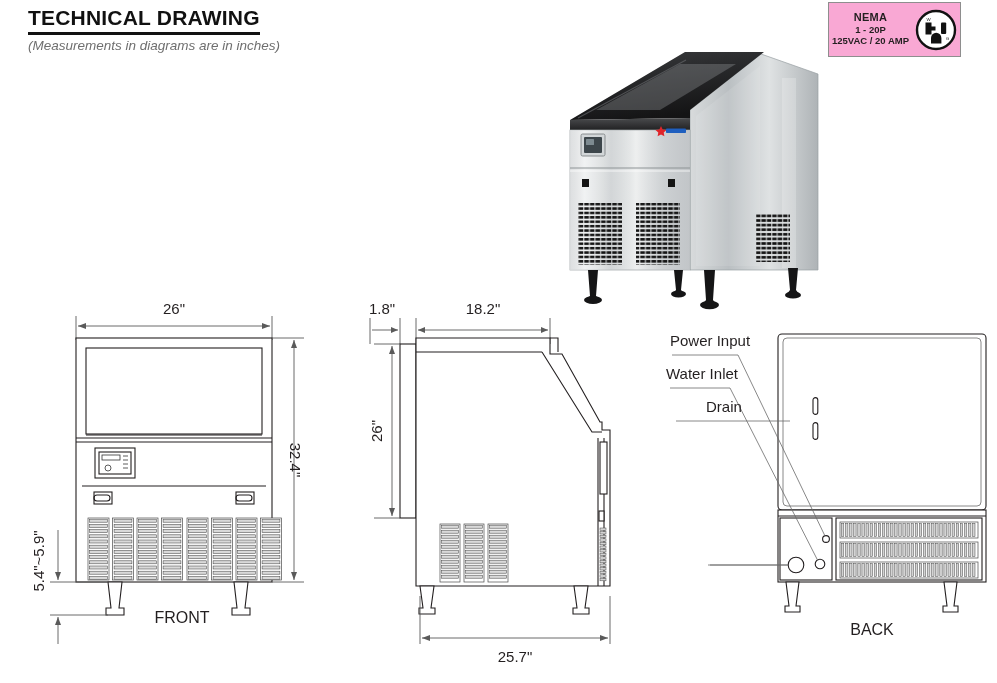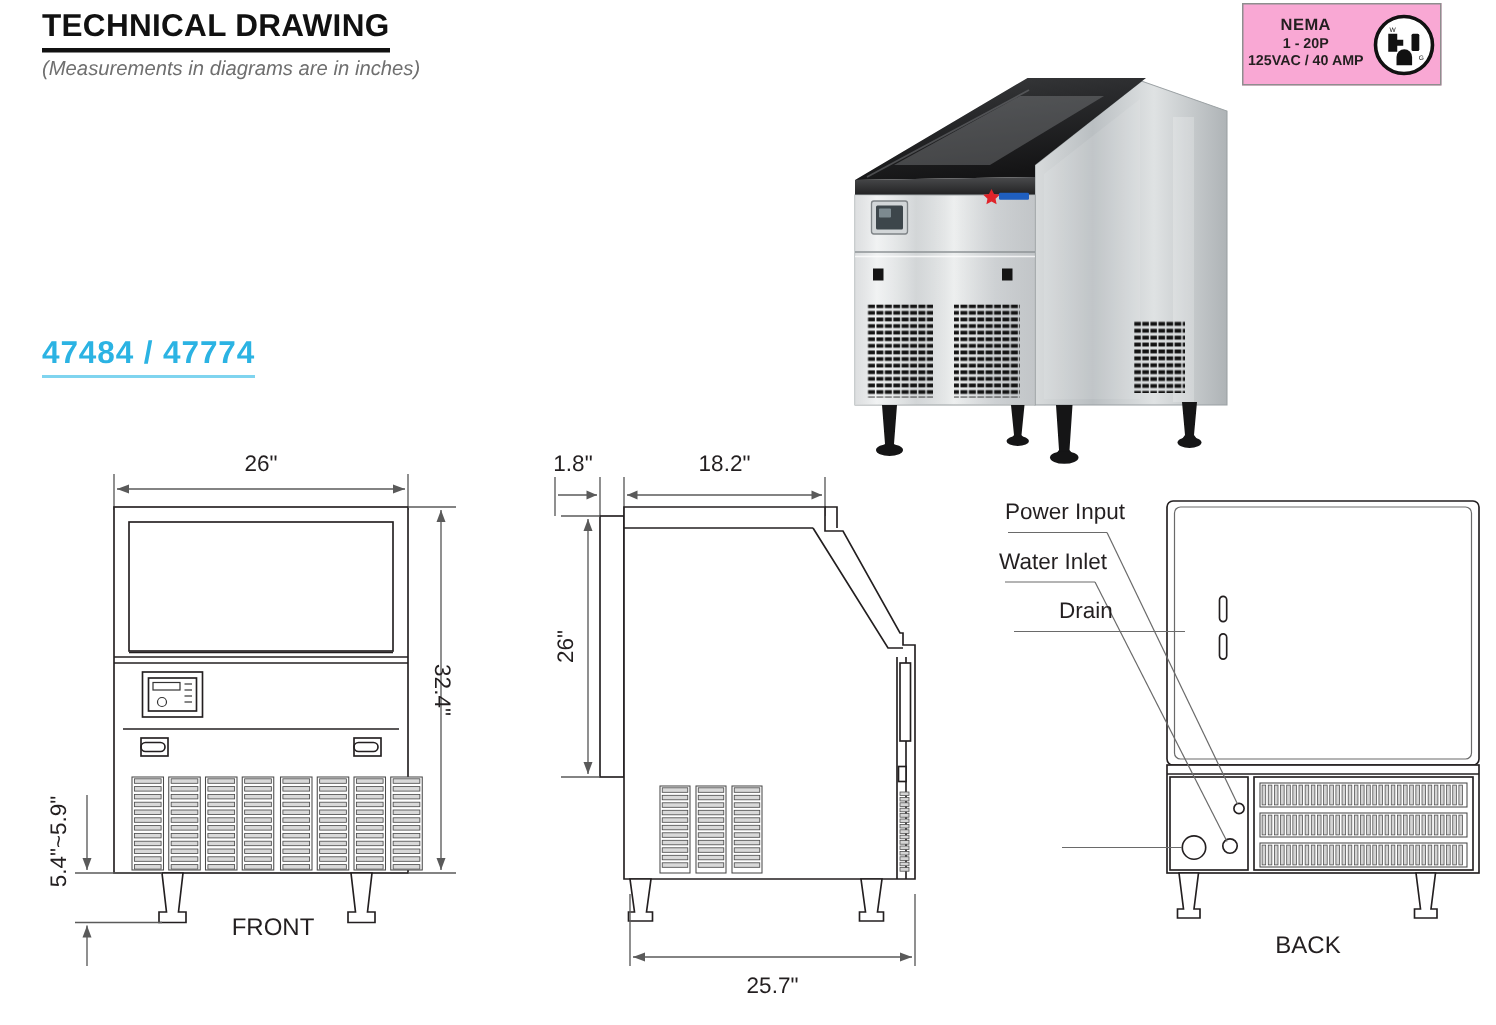--- a/index.html
+++ b/index.html
@@ -106,29 +106,26 @@
 </style>
 </head>
 <body>
 
 <div id="page">
 
   <div class="abs" id="title">TECHNICAL DRAWING</div>
 
   <div class="abs" id="subtitle">(Measurements in diagrams are in inches)</div>
 
-  <div class="abs" id="model">
-    <span style="color:#2bb3e3">47484 / 47774</span>
-  </div>
 
   <div class="abs" id="nema-badge">
     <div id="nema-text">
       <div class="l1">NEMA</div>
       <div class="l2">1 - 20P</div>
-      <div class="l3">125VAC / 40 AMP</div>
+      <div class="l3">125VAC / 20 AMP</div>
     </div>
     <svg id="nema-plug" width="42" height="42" viewBox="0 0 42 42">
       <circle cx="21" cy="21" r="19" fill="#ffffff" stroke="#111" stroke-width="2.4"></circle>
 
       <path d="M10.5 13.5 h6 v4 h4 v4 h-4 v4 h-6 z" fill="#111"></path>
 
       <rect x="26" y="13.5" width="5.2" height="11.5" rx="1" fill="#111"></rect>
 
       <path d="M16 29 a5.2 5.2 0 0 1 10.4 0 v5.5 h-10.4 z" fill="#111"></path>
       <text x="11.4" y="12.4" font-size="4.4" fill="#111" font-family="'Liberation Sans',sans-serif">W</text>

